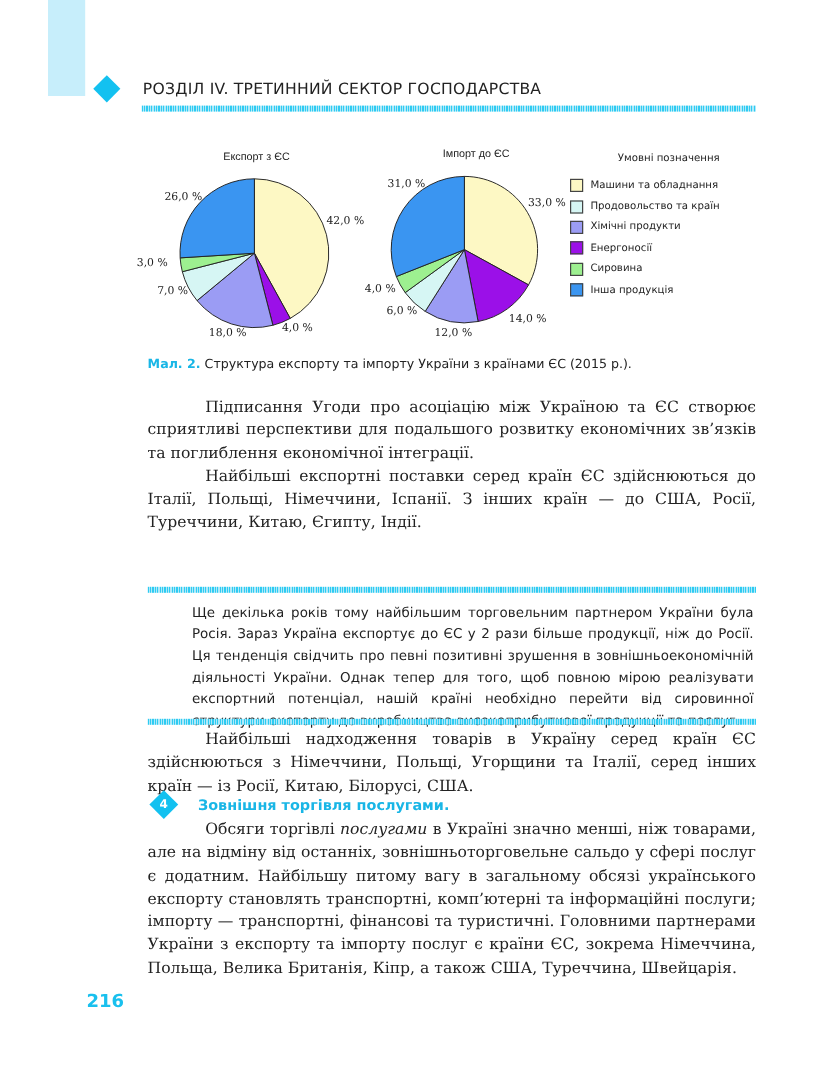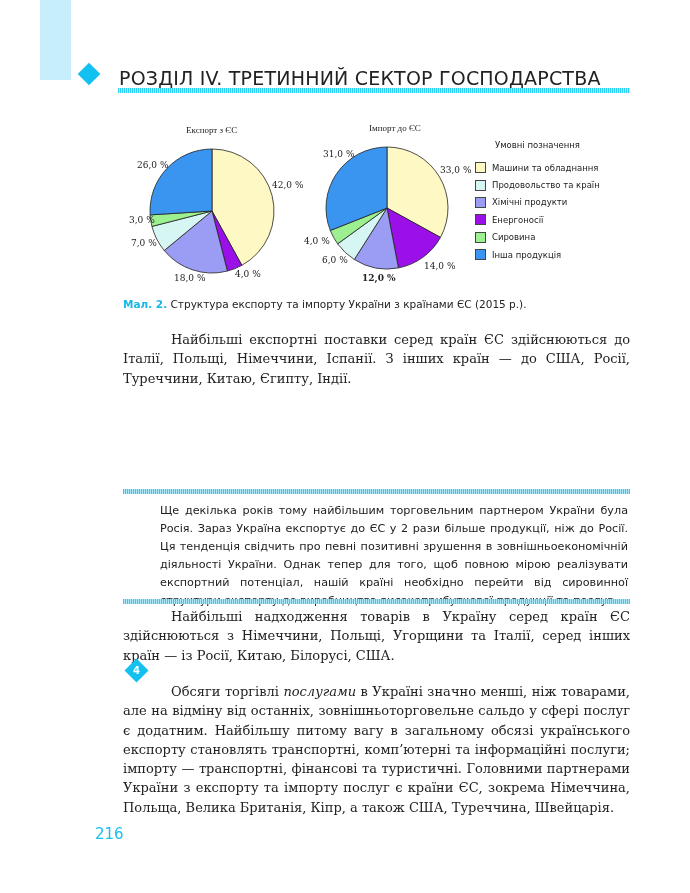--- a/index.html
+++ b/index.html
@@ -1,37 +1,37 @@
 <!DOCTYPE html>
 <html><head>
 <meta charset="utf-8">
 <style>
   html, body { margin:0; padding:0; background:#ffffff; }
   body { width:690px; height:893px; position:relative; overflow:hidden; font-family:"DejaVu Serif", serif; color:#222; }
   .corner-band { position:absolute; left:40px; top:0; width:31px; height:80px; background:#c7eefb; }
   .corner-diamond { position:absolute; left:81px; top:66px; width:16px; height:16px; background:#13c1f0; transform:rotate(45deg); }
-  .header-title { position:absolute; left:119px; top:67px; font-family:"DejaVu Sans", sans-serif; font-size:19px; letter-spacing:0.2px; color:#222;text-align:center; }
+  .header-title { position:absolute; left:119px; top:67px; font-family:"DejaVu Sans", sans-serif; font-size:13px; letter-spacing:0.2px; color:#222;text-align:center; }
   .dotline { position:absolute; left:95px; height:5px; background:repeating-linear-gradient(90deg,#2ecbf2 0,#2ecbf2 1px,#aee9f9 1px,#aee9f9 2px); }
-  .chart-title { position:absolute; font-family:Liberation Serif, serif; font-size:9px; color:#222; }
+  .chart-title { position:absolute; font-family:Liberation Sans, sans-serif; font-size:9px; color:#222; }
   .pct { position:absolute; font-family:"DejaVu Serif", serif; font-size:9px; color:#222; white-space:nowrap; }
-  .legend { position:absolute; left:475px; top:140px; font-family:"DejaVu Sans", sans-serif; font-size:8.5px; color:#222; }
+  .legend { position:absolute; left:475px; top:127px; font-family:"DejaVu Sans", sans-serif; font-size:8.5px; color:#222;text-align:right; }
   .legend-title { margin-bottom:9px; margin-left:20px; }
   .legend-item { display:flex; align-items:center; height:17.4px; }
   .legend-swatch { width:11px; height:11px; border:1px solid #444; margin-right:6px; box-sizing:border-box; }
   .caption { position:absolute; left:123px; top:298px; font-family:"DejaVu Sans", sans-serif; font-size:10.5px; color:#222; }
   .caption .fig { color:#19b6e6; font-weight:bold; }
   .para { position:absolute; left:123px; width:507px; font-family:"DejaVu Serif", serif; font-size:13px; line-height:19.3px; text-align:justify; color:#222; }
   .para p { margin:0; }
   .para .indent { text-indent:48px; }
   .box { position:absolute; left:160px; width:468px; top:502px; font-family:"DejaVu Sans", sans-serif; font-size:11.2px; line-height:18px; text-align:justify; color:#222; }
   .section-head { position:absolute; left:128px; top:662px; display:flex; align-items:center; }
   .sec-diamond { width:17px; height:17px; background:#13c1f0; transform:rotate(45deg); display:flex; align-items:center; justify-content:center; }
   .sec-num { transform:rotate(-45deg); color:#fff; font-family:"DejaVu Sans", sans-serif; font-weight:bold; font-size:10px; }
   .sec-title { margin-left:20px; font-family:"DejaVu Sans", sans-serif; font-weight:bold; font-size:12px; color:#19b6e6; }
-  .page-num { position:absolute; left:72px; top:825px; font-family:"DejaVu Sans", sans-serif; font-weight:normal; font-size:15px; color:#19c0ee;margin-left:23px; }
+  .page-num { position:absolute; left:72px; top:825px; font-family:"DejaVu Sans", sans-serif; font-weight:bold; font-size:15px; color:#19c0ee; }
   .pie-svg { position:absolute; left:0; top:0; }
 </style>
 </head>
 <body>
 
 <div class="corner-band"></div>
 <div class="corner-diamond"></div>
 <div class="header-title">РОЗДІЛ IV. ТРЕТИННИЙ СЕКТОР ГОСПОДАРСТВА</div>
 <div class="dotline" style="top:88px; left:118px; width:512px;"></div>
 
@@ -54,26 +54,26 @@
     </g>
 </svg>
 
 <div class="chart-title" style="left:186px; top:125px;">Експорт з ЄС</div>
 <div class="chart-title" style="left:369px; top:123px;">Імпорт до ЄС</div>
 
 <div class="pct" style="left:272px; top:180px;">42,0 %</div>
 <div class="pct" style="left:235px; top:269px;">4,0 %</div>
 <div class="pct" style="left:174px; top:273px;">18,0 %</div>
 <div class="pct" style="left:131px; top:238px;">7,0 %</div>
-<div class="pct" style="left:129px; top:215px;">3,0 %</div>
+<div class="pct" style="left:114px; top:215px;">3,0 %</div>
 <div class="pct" style="left:137px; top:160px;">26,0 %</div>
 
 <div class="pct" style="left:440px; top:165px;">33,0 %</div>
 <div class="pct" style="left:424px; top:261px;">14,0 %</div>
-<div class="pct" style="left:362px; top:273px;font-weight:bold;">12,0 %</div>
+<div class="pct" style="left:362px; top:273px;">12,0 %</div>
 <div class="pct" style="left:322px; top:255px;">6,0 %</div>
 <div class="pct" style="left:304px; top:236px;">4,0 %</div>
 <div class="pct" style="left:323px; top:149px;">31,0 %</div>
 
 <div class="legend">
   <div class="legend-title">Умовні позначення</div>
   <div class="legend-item">
       <span class="legend-swatch" style="background:#fdf8c4"></span>
       <span>Машини та обладнання</span>
     </div>
@@ -98,34 +98,36 @@
       <span>Інша продукція</span>
     </div>
 </div>
 
 <div class="caption">
   <span class="fig">Мал. 2.</span>
   <span>Структура експорту та імпорту України з країнами ЄС (2015 р.).</span>
 </div>
 
 <div class="para" style="top:330px;">
+  <p class="indent">Підписання Угоди про асоціацію між Україною та ЄС створює сприятливі перспективи для подальшого розвитку економічних зв’язків та поглиблення економічної інтеграції.</p>
   <p class="indent">Найбільші експортні поставки серед країн ЄС здійснюються до Італії, Польщі, Німеччини, Іспанії. З інших країн — до США, Росії, Туреччини, Китаю, Єгипту, Індії.</p>
 </div>
 
 <div class="dotline" style="top:489px; left:123px; width:507px;"></div>
 <div class="box">Ще декілька років тому найбільшим торговельним партнером України була Росія. Зараз Україна експортує до ЄС у 2 рази більше продукції, ніж до Росії. Ця тенденція свідчить про певні позитивні зрушення в зовнішньоекономічній діяльності України. Однак тепер для того, щоб повною мірою реалізувати експортний потенціал, нашій країні необхідно перейти від сировинної структури експорту до виробництва високоприбуткової продукції та послуг.</div>
 <div class="dotline" style="top:599px; left:123px; width:507px;"></div>
 
 <div class="para" style="top:607px;">
   <p class="indent">Найбільші надходження товарів в Україну серед країн ЄС здійснюються з Німеччини, Польщі, Угорщини та Італії, серед інших країн — із Росії, Китаю, Білорусі, США.</p>
 </div>
 
 <div class="section-head">
   <div class="sec-diamond">
     <span class="sec-num">4</span>
   </div>
+  <span class="sec-title">Зовнішня торгівля послугами.</span>
 </div>
 
 <div class="para" style="top:682px;">
   <p class="indent"><span>Обсяги торгівлі </span><i>послугами</i><span> в Україні значно менші, ніж товарами, але на відміну від останніх, зовнішньоторговельне сальдо у сфері послуг є додатним. Найбільшу питому вагу в загальному обсязі українського експорту становлять транспортні, комп’ютерні та інформаційні послуги; імпорту — транспортні, фінансові та туристичні. Головними партнерами України з експорту та імпорту послуг є країни ЄС, зокрема Німеччина, Польща, Велика Британія, Кіпр, а також США, Туреччина, Швейцарія.</span></p>
 </div>
 
 <div class="page-num">216</div>
 
 </body></html>

